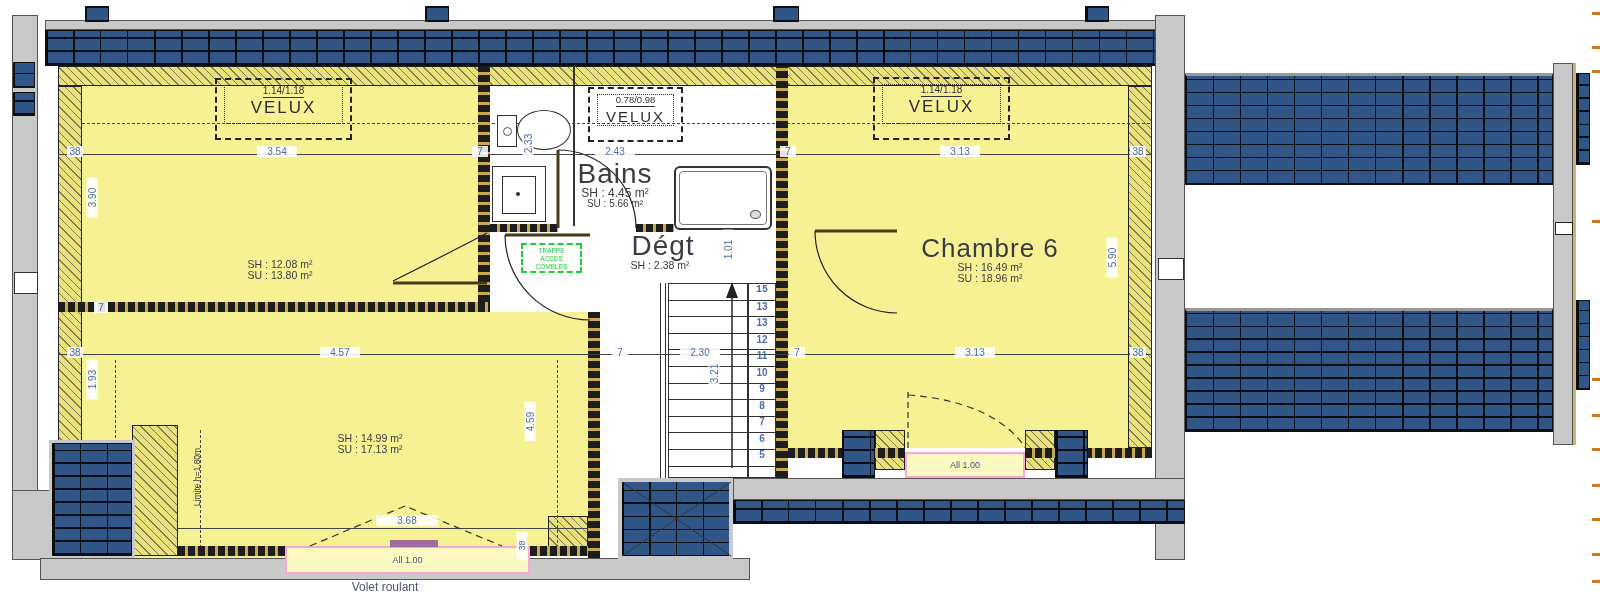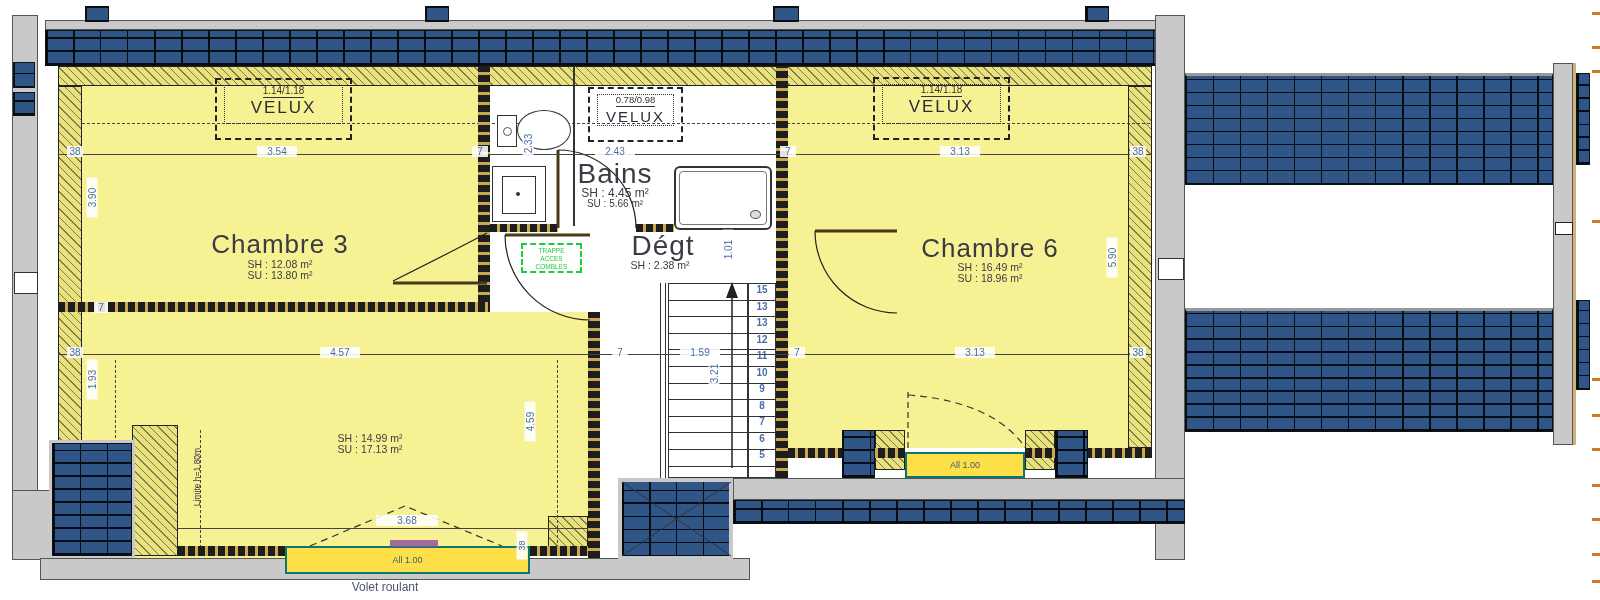--- a/index.html
+++ b/index.html
@@ -27,21 +27,21 @@
   .roomname{color:#3a3b44;font-size:26px;line-height:28px;text-align:center;letter-spacing:1px;white-space:nowrap;}
   .roomstat{color:#3a3b44;font-size:10.5px;line-height:11px;text-align:center;white-space:nowrap;}
   .velux{border:2px dashed #222;box-sizing:border-box;text-align:center;}
   .velux .inner{position:absolute;left:7px;right:7px;top:5px;bottom:14px;border:1px dotted #333;}
   .velux-size{position:relative;font-size:10px;color:#333;display:inline-block;
               border-bottom:1px solid #333;margin-top:5px;line-height:12px;}
   .velux-name{position:relative;font-size:17px;letter-spacing:2px;color:#2b2c38;line-height:19px;}
   .greenbox{border:2px dashed #21cc3a;box-sizing:border-box;color:#21cc3a;font-size:6.5px;
             line-height:8px;text-align:center;padding-top:2px;}
   .stepnum{position:absolute;color:#4a6da8;font-size:10px;font-weight:bold;width:24px;text-align:center;}
-  .window{background:#fde047;border:2px solid #0f766e;box-sizing:border-box;display:flex;
+  .window{background:#fef9c3;border:2px solid #f9a8d4;box-sizing:border-box;display:flex;
           align-items:center;justify-content:center;font-size:9px;color:#44556e;}
   .fix{background:#fff;border:1.5px solid #333;box-sizing:border-box;}
   .steps{background:#fff;
      background-image:repeating-linear-gradient(180deg,transparent 0 15.6px,#333 15.6px 16.6px);
      border:1px solid #333;box-sizing:border-box;}
   .tick{background:#cc7a22;}
   svg.overlay{position:absolute;left:0;top:0;pointer-events:none;}
 </style>
 </head>
 <body>
@@ -146,21 +146,21 @@
 
   <div class="abs greenbox" style="left:521px;top:243px;width:61px;height:30px;">
     <div>TRAPPE</div>
     <div>ACCES</div>
     <div>COMBLES</div>
   </div>
 
   <div class="abs" style="left:660px;top:283px;width:6px;height:195px;border-left:1.5px solid #333;border-right:1.5px solid #333;box-sizing:border-box;"></div>
   <div class="abs steps" style="left:668px;top:283px;width:80px;height:195px;"></div>
   <div class="abs steps" style="left:748px;top:283px;width:28px;height:195px;border-left:1.5px solid #333;"></div>
-  <div class="stepnum" style="left:750px;top:284px;">15</div>
+  <div class="stepnum" style="left:750px;top:284px;font-family:Liberation Mono, monospace;">15</div>
   <div class="stepnum" style="left:750px;top:301px;">13</div>
   <div class="stepnum" style="left:750px;top:317px;">13</div>
   <div class="stepnum" style="left:750px;top:334px;">12</div>
   <div class="stepnum" style="left:750px;top:350px;">11</div>
   <div class="stepnum" style="left:750px;top:367px;">10</div>
   <div class="stepnum" style="left:750px;top:383px;">9</div>
   <div class="stepnum" style="left:750px;top:400px;">8</div>
   <div class="stepnum" style="left:750px;top:416px;">7</div>
   <div class="stepnum" style="left:750px;top:433px;">6</div>
   <div class="stepnum" style="left:750px;top:449px;">5</div>
@@ -187,21 +187,20 @@
     <path d="M 732 468 L 732 296" stroke="#222" stroke-width="1.5" fill="none"></path>
     <polygon points="732,282 726,298 738,298" fill="#222"></polygon>
 
     <path d="M 622 482 L 731 556 M 731 482 L 622 556" stroke="#333" stroke-width="1" fill="none"></path>
   </svg>
 
   <div class="abs dimline" style="left:58px;top:154px;width:1094px;height:1px;"></div>
   <div class="abs dimline" style="left:58px;top:354px;width:1094px;height:1px;"></div>
   <div class="abs dimline" style="left:178px;top:528px;width:410px;height:1px;"></div>
 
-  <div class="abs roomname" style="left:160px;top:230px;width:240px;">Chambre 3</div>
   <div class="abs roomstat" style="left:160px;top:259px;width:240px;">SH : 12.08 m²</div>
   <div class="abs roomstat" style="left:160px;top:270px;width:240px;">SU : 13.80 m²</div>
 
   <div class="abs roomstat" style="left:250px;top:433px;width:240px;">SH : 14.99 m²</div>
   <div class="abs roomstat" style="left:250px;top:444px;width:240px;">SU : 17.13 m²</div>
 
   <div class="abs roomname" style="left:870px;top:234px;width:240px;">Chambre 6</div>
   <div class="abs roomstat" style="left:870px;top:262px;width:240px;">SH : 16.49 m²</div>
   <div class="abs roomstat" style="left:870px;top:273px;width:240px;">SU : 18.96 m²</div>
 
@@ -216,21 +215,21 @@
   <div class="abs dim" style="left:257px;top:146px;width:40px;">3.54</div>
   <div class="abs dim" style="left:472px;top:146px;width:16px;">7</div>
   <div class="abs dim" style="left:595px;top:146px;width:40px;">2.43</div>
   <div class="abs dim" style="left:780px;top:146px;width:16px;">7</div>
   <div class="abs dim" style="left:940px;top:146px;width:40px;">3.13</div>
   <div class="abs dim" style="left:1130px;top:146px;width:16px;">38</div>
 
   <div class="abs dim" style="left:67px;top:347px;width:16px;">38</div>
   <div class="abs dim" style="left:320px;top:347px;width:40px;">4.57</div>
   <div class="abs dim" style="left:612px;top:347px;width:16px;">7</div>
-  <div class="abs dim" style="left:680px;top:347px;width:40px;">1.59</div>
+  <div class="abs dim" style="left:680px;top:347px;width:40px;">2.30</div>
   <div class="abs dim" style="left:789px;top:347px;width:16px;">7</div>
   <div class="abs dim" style="left:955px;top:347px;width:40px;">3.13</div>
   <div class="abs dim" style="left:1130px;top:347px;width:16px;">38</div>
 
   <div class="abs dim rot" style="left:72px;top:192px;width:40px;">3.90</div>
   <div class="abs dim" style="left:94px;top:302px;width:14px;">7</div>
   <div class="abs dim rot" style="left:72px;top:374px;width:40px;">1.93</div>
   <div class="abs dim rot" style="left:1092px;top:252px;width:40px;">5.90</div>
   <div class="abs dim rot" style="left:510px;top:416px;width:40px;">4.59</div>
   <div class="abs dim rot" style="left:508px;top:138px;width:40px;">2.33</div>

